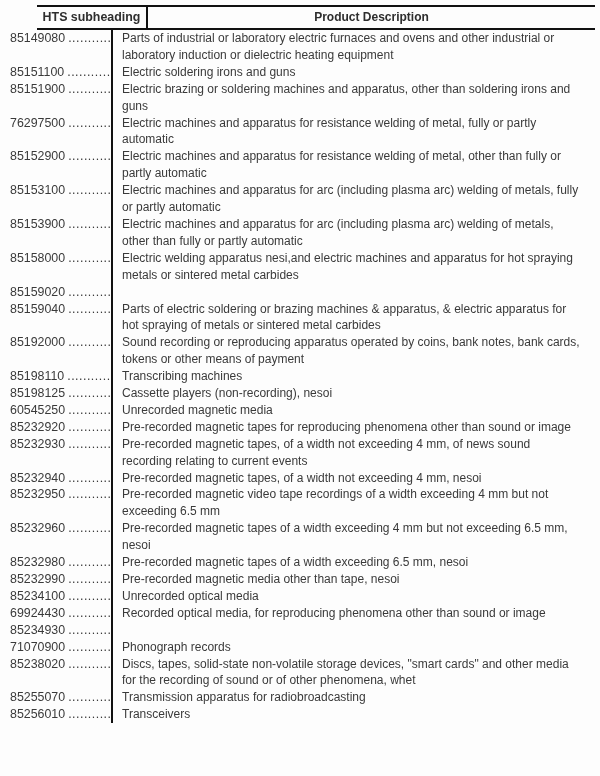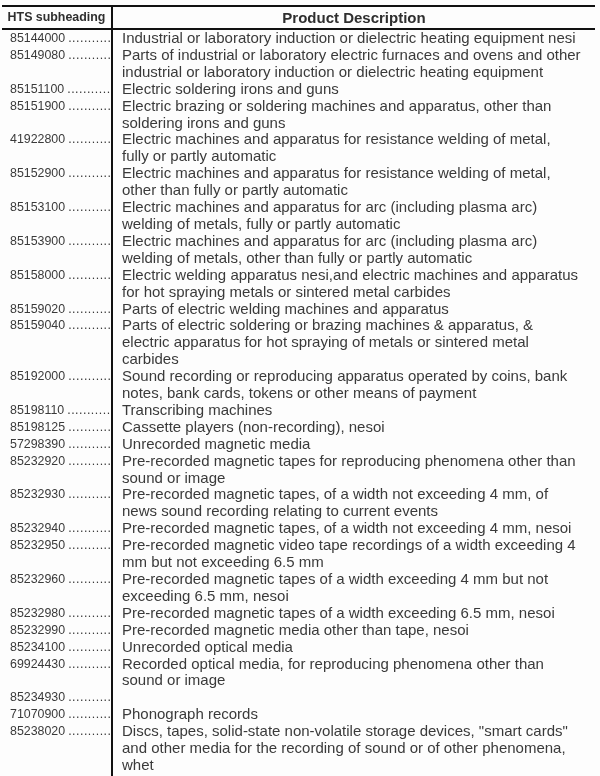--- a/index.html
+++ b/index.html
@@ -15,39 +15,40 @@
   .table-wrap {
     margin: 5px 3px 0 2px;
     width: 593px;
   }
   .header-row {
     display: flex;
     border-top: 2px solid #111;
     border-bottom: 2px solid #111;
     font-weight: bold;
     color: #2e2e2e;
+    margin-left: 35px;
   }
   .header-row .cell-code,
   .header-row .cell-desc {
     height: 21px;
     line-height: 21px;
     text-align: center;
     padding: 0;
   }
   .cell-code {
     width: 111px;
     min-width: 111px;
     box-sizing: border-box;
     border-right: 2px solid #111;
     font-size: 12.4px;
   }
   .cell-desc {
     flex: 1;
     box-sizing: border-box;
-    font-size: 15px;
+    font-size: 12px;
   }
   .row {
     display: flex;
   }
   .row .cell-code {
     padding-left: 8px;
     line-height: 16.9px;
     white-space: nowrap;
     overflow: hidden;
   }
@@ -63,26 +64,20 @@
 </style>
 </head>
 <body>
 
 <div class="table-wrap">
   <div class="header-row">
     <div class="cell-code">HTS subheading</div>
     <div class="cell-desc">Product Description</div>
   </div>
   <div id="table-body">
-  <div class="row">
-    <div class="cell-code">
-      <span class="code">85144000</span><span class="dots">...........</span>
-    </div>
-    <div class="cell-desc">Industrial or laboratory induction or dielectric heating equipment nesi</div>
-  </div>
 
   <div class="row">
     <div class="cell-code">
       <span class="code">85149080</span><span class="dots">...........</span>
     </div>
     <div class="cell-desc">Parts of industrial or laboratory electric furnaces and ovens and other industrial or laboratory induction or dielectric heating equipment</div>
   </div>
 
   <div class="row">
     <div class="cell-code">
@@ -93,21 +88,21 @@
 
   <div class="row">
     <div class="cell-code">
       <span class="code">85151900</span><span class="dots">...........</span>
     </div>
     <div class="cell-desc">Electric brazing or soldering machines and apparatus, other than soldering irons and guns</div>
   </div>
 
   <div class="row">
     <div class="cell-code">
-      <span class="code">41922800</span><span class="dots">...........</span>
+      <span class="code">76297500</span><span class="dots">...........</span>
     </div>
     <div class="cell-desc">Electric machines and apparatus for resistance welding of metal, fully or partly automatic</div>
   </div>
 
   <div class="row">
     <div class="cell-code">
       <span class="code">85152900</span><span class="dots">...........</span>
     </div>
     <div class="cell-desc">Electric machines and apparatus for resistance welding of metal, other than fully or partly automatic</div>
   </div>
@@ -130,21 +125,20 @@
     <div class="cell-code">
       <span class="code">85158000</span><span class="dots">...........</span>
     </div>
     <div class="cell-desc">Electric welding apparatus nesi,and electric machines and apparatus for hot spraying metals or sintered metal carbides</div>
   </div>
 
   <div class="row">
     <div class="cell-code">
       <span class="code">85159020</span><span class="dots">...........</span>
     </div>
-    <div class="cell-desc">Parts of electric welding machines and apparatus</div>
   </div>
 
   <div class="row">
     <div class="cell-code">
       <span class="code">85159040</span><span class="dots">...........</span>
     </div>
     <div class="cell-desc">Parts of electric soldering or brazing machines &amp; apparatus, &amp; electric apparatus for hot spraying of metals or sintered metal carbides</div>
   </div>
 
   <div class="row">
@@ -163,21 +157,21 @@
 
   <div class="row">
     <div class="cell-code">
       <span class="code">85198125</span><span class="dots">...........</span>
     </div>
     <div class="cell-desc">Cassette players (non-recording), nesoi</div>
   </div>
 
   <div class="row">
     <div class="cell-code">
-      <span class="code">57298390</span><span class="dots">...........</span>
+      <span class="code">60545250</span><span class="dots">...........</span>
     </div>
     <div class="cell-desc">Unrecorded magnetic media</div>
   </div>
 
   <div class="row">
     <div class="cell-code">
       <span class="code">85232920</span><span class="dots">...........</span>
     </div>
     <div class="cell-desc">Pre-recorded magnetic tapes for reproducing phenomena other than sound or image</div>
   </div>

